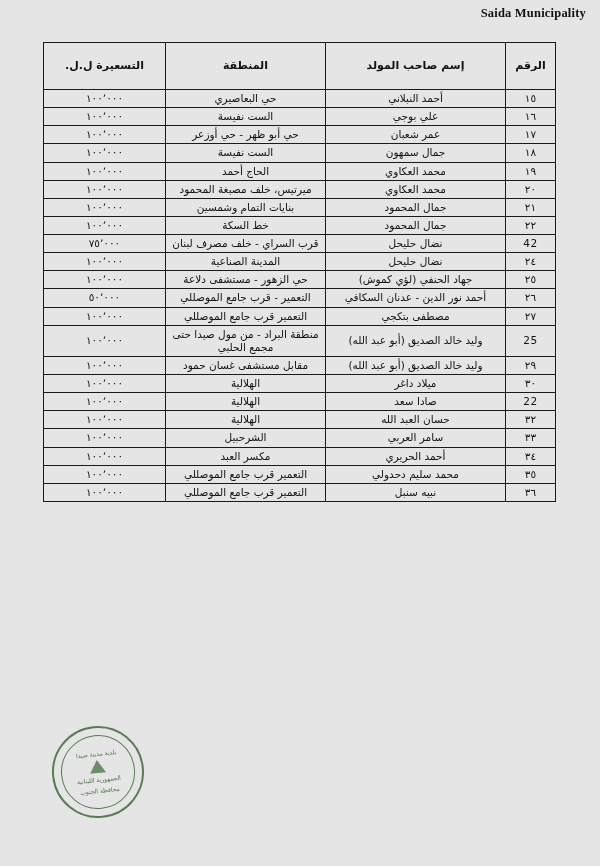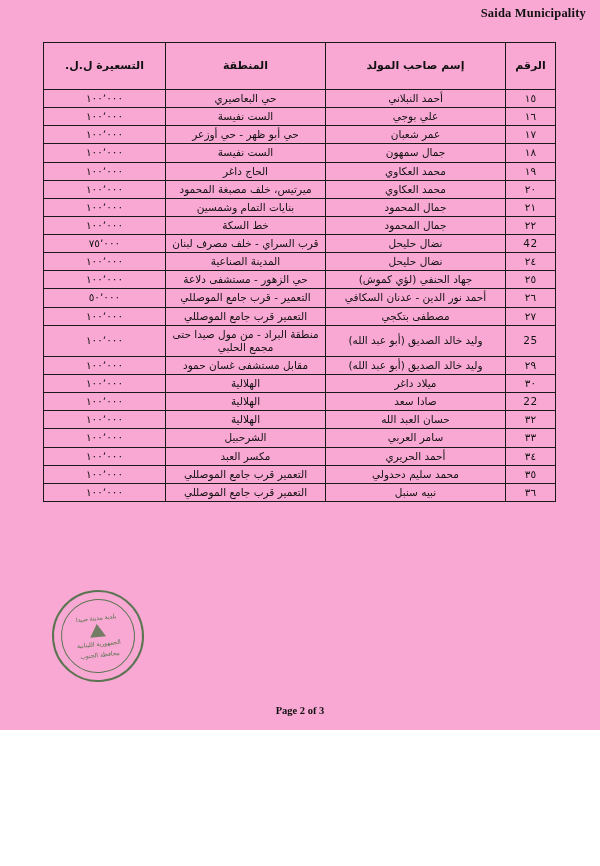--- a/index.html
+++ b/index.html
@@ -11,22 +11,22 @@
     height: 866px;
     background: #ffffff;
     font-family: "Liberation Serif", serif;
     color: #111;
     position: relative;
     overflow: hidden;
   }
   .page {
     position: relative;
     width: 600px;
-    height: 730px;
-    background: #f9a8d4;
+    height: 866px;
+    background: #e5e5e5;
   }
   .header-en {
     position: absolute;
     top: 6px;
     right: 14px;
     font-family: "Liberation Serif", serif;
     font-size: 12.5px;
     font-weight: bold;
     letter-spacing: 0.2px;
     color: #111;
@@ -181,21 +181,21 @@
           </tr>
           <tr>
             <td class="num">١٨</td>
             <td class="name">جمال سمهون</td>
             <td class="area">الست نفيسة</td>
             <td class="price">١٠٠٬٠٠٠</td>
           </tr>
           <tr>
             <td class="num">١٩</td>
             <td class="name">محمد العكاوي</td>
-            <td class="area">الحاج داغر</td>
+            <td class="area">الحاج أحمد</td>
             <td class="price">١٠٠٬٠٠٠</td>
           </tr>
           <tr>
             <td class="num">٢٠</td>
             <td class="name">محمد العكاوي</td>
             <td class="area">ميرتيس، خلف مصبغة المحمود</td>
             <td class="price">١٠٠٬٠٠٠</td>
           </tr>
           <tr>
             <td class="num">٢١</td>
@@ -301,14 +301,13 @@
     <div class="ring-outer"></div>
     <div class="ring-inner"></div>
     <div class="stamp-text">
       <span>بلدية مدينة صيدا</span>
       <span class="cedar"></span>
       <span>الجمهورية اللبنانية</span>
       <span>محافظة الجنوب</span>
     </div>
   </div>
 
-  <div class="footer">Page 2 of 3</div>
 </div>
 
 </body></html>

